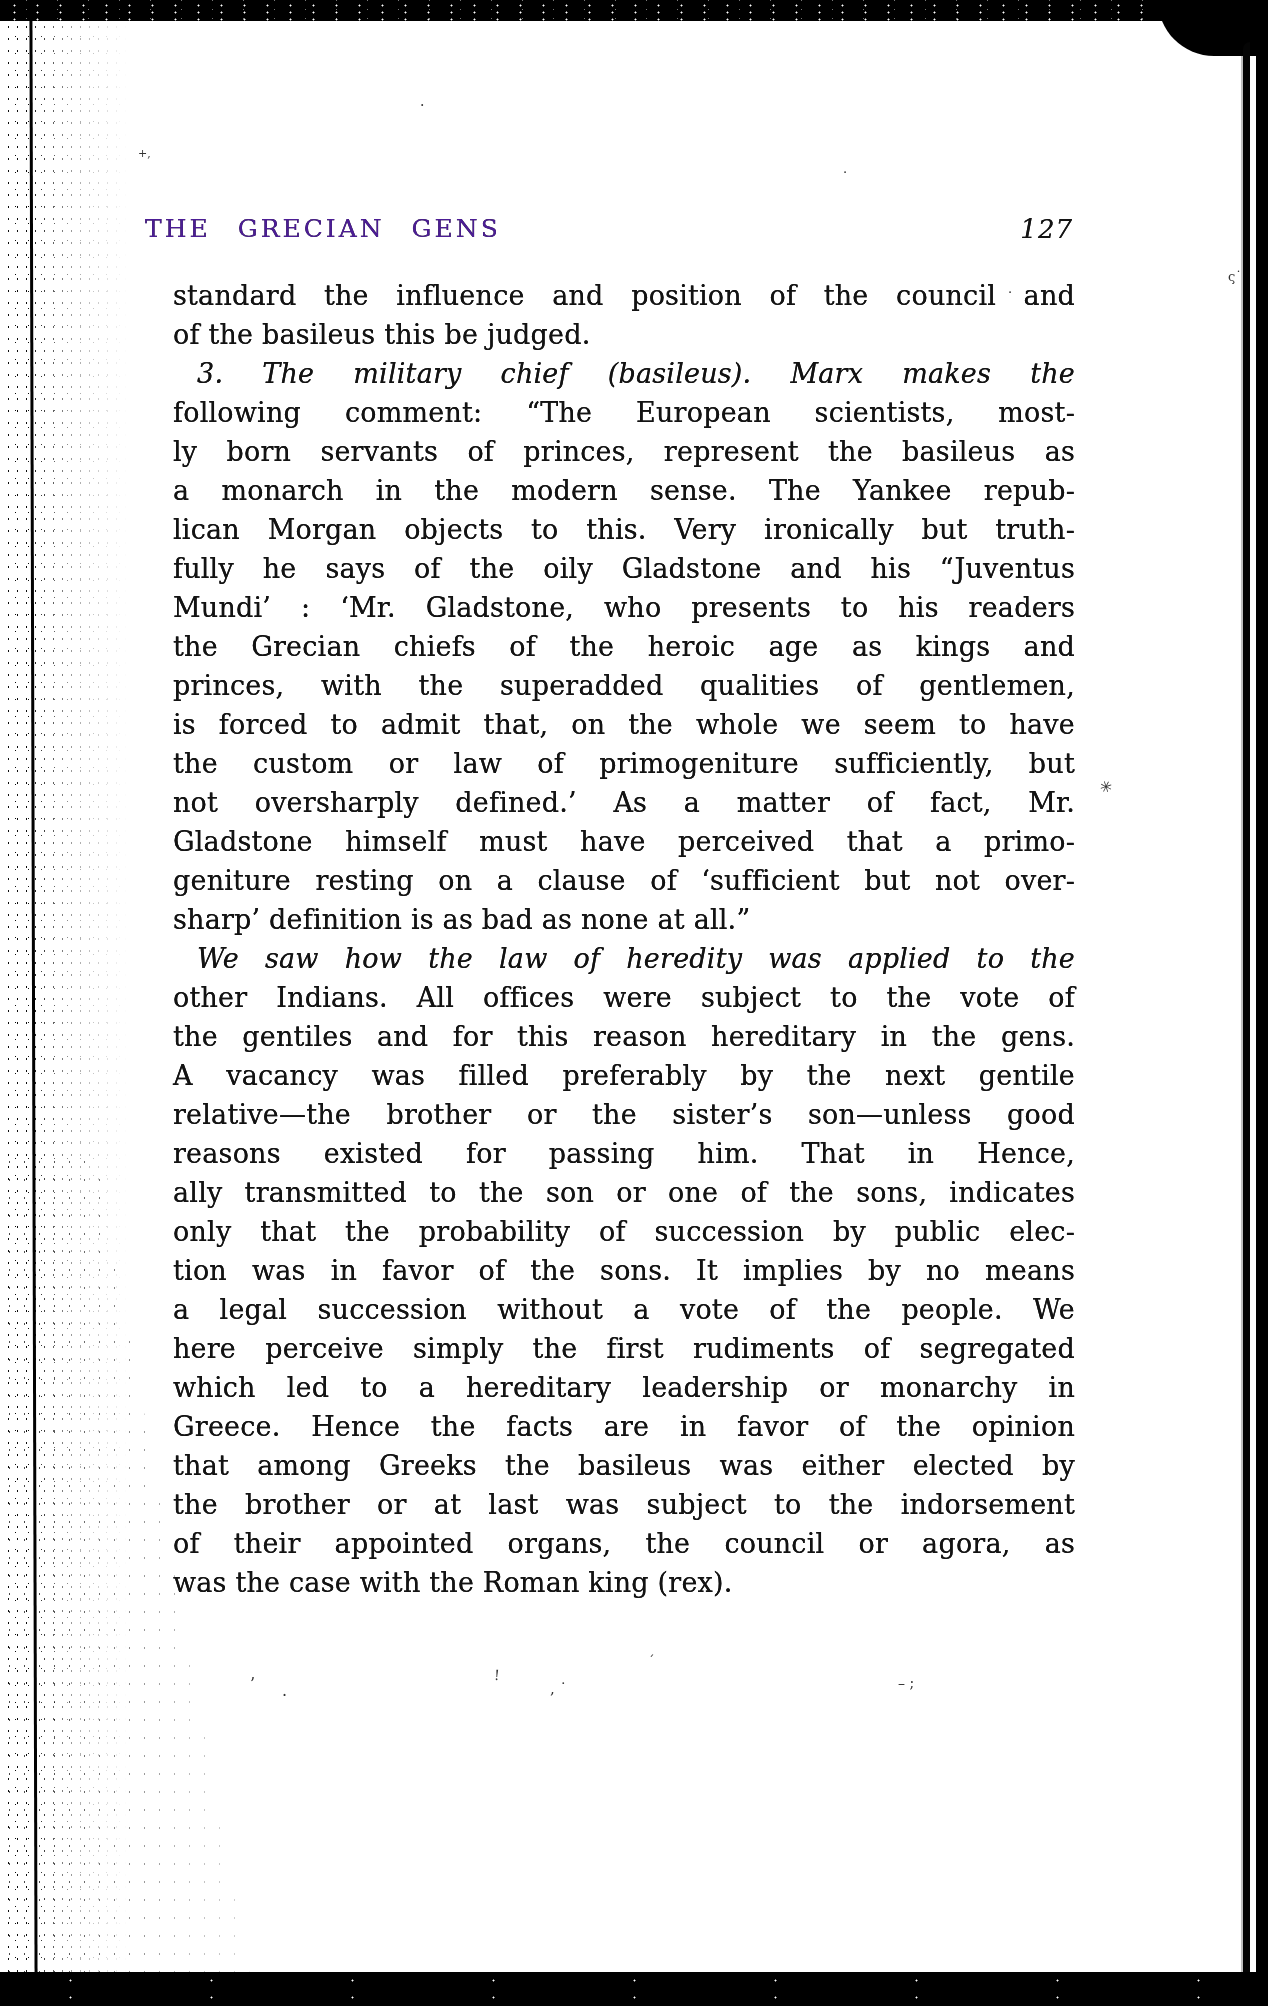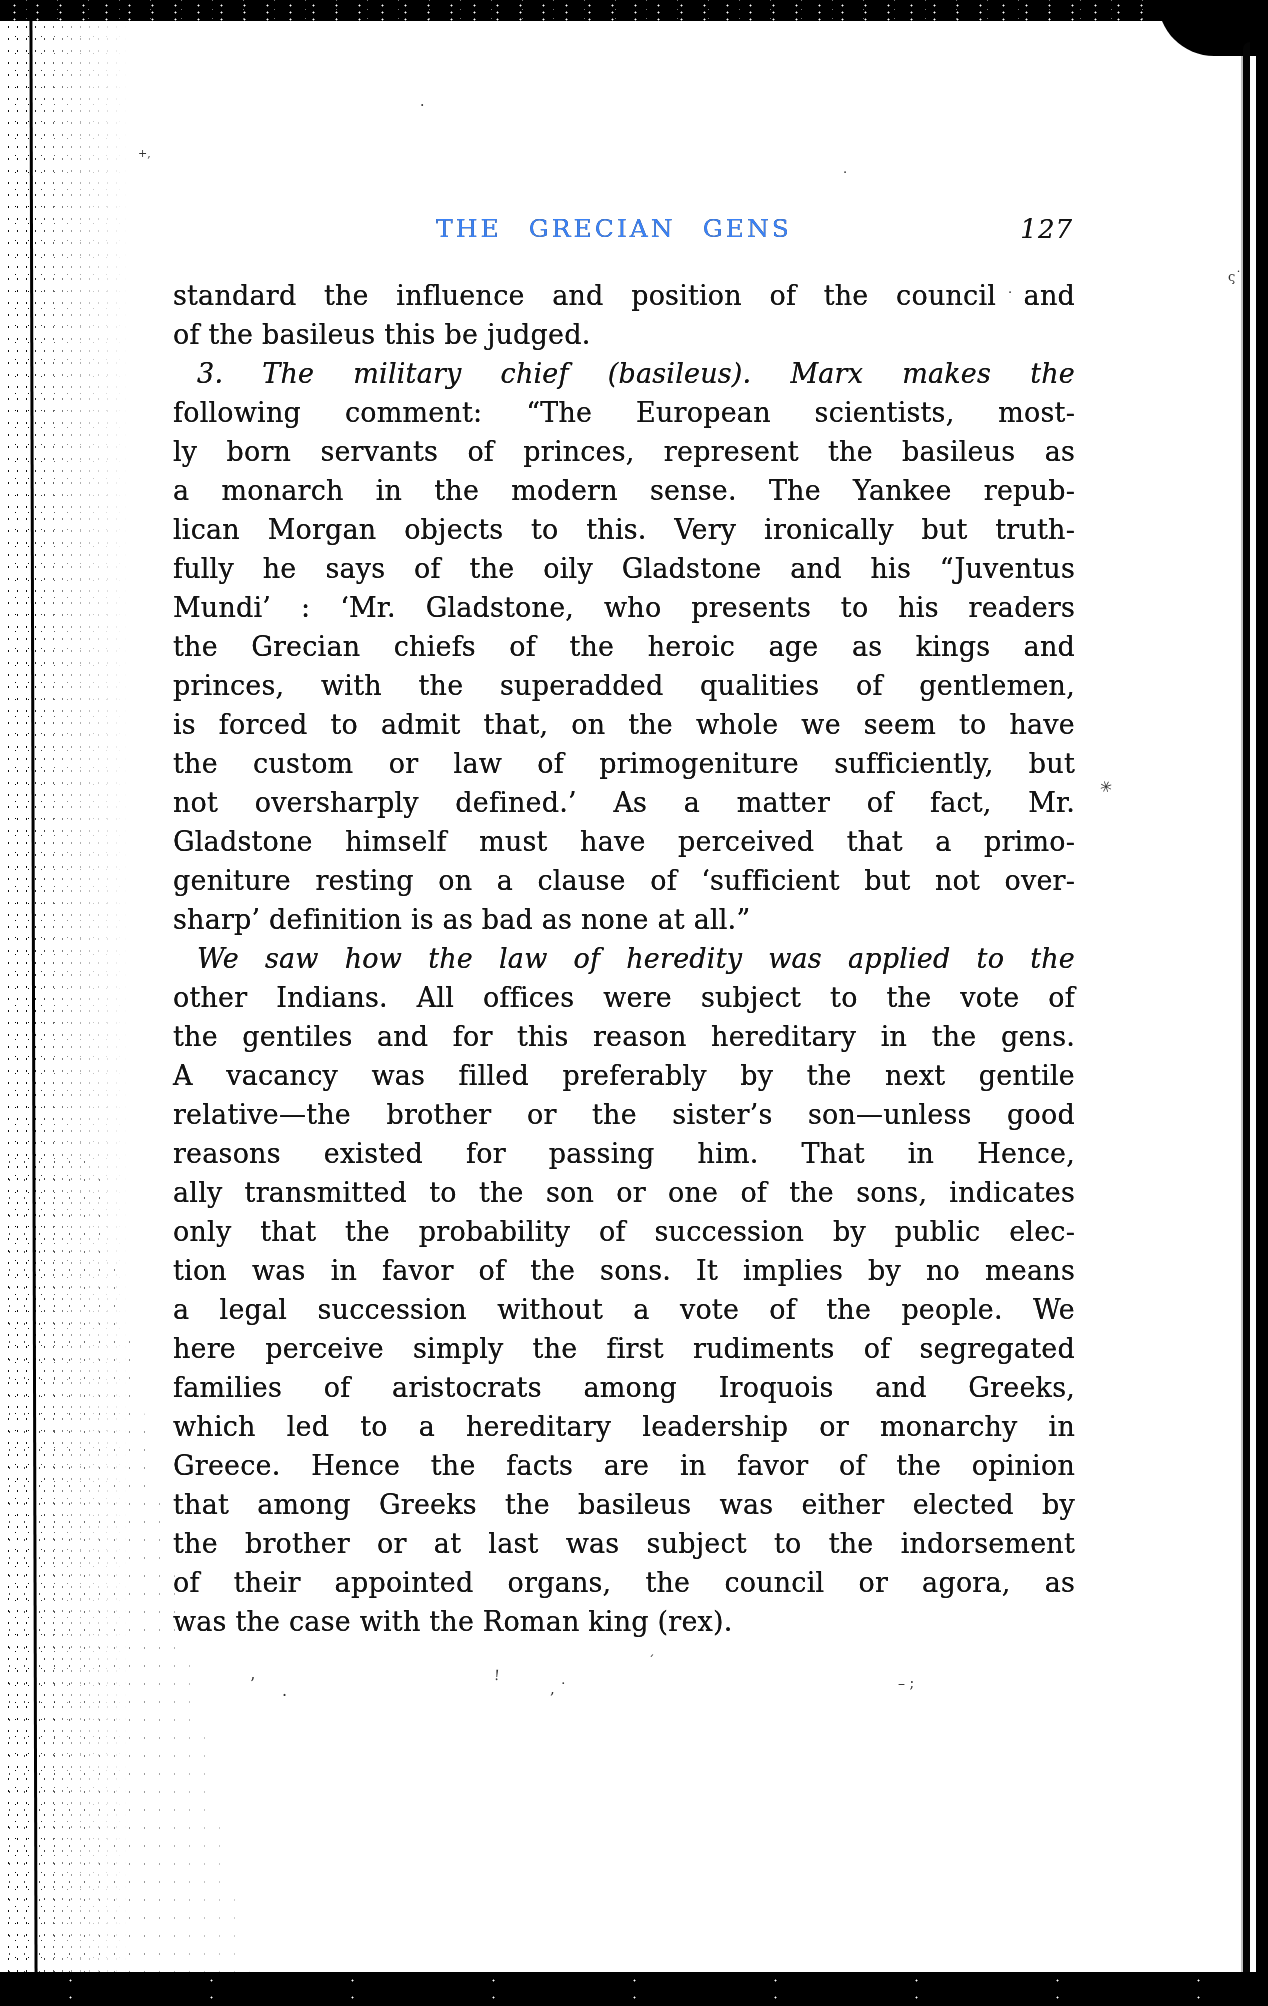--- a/index.html
+++ b/index.html
@@ -53,23 +53,23 @@
     background-size:15px 18px;background-position:2px 3px;
     clip-path:polygon(0 0,22% 0,58% 100%,100% 100%,100% 100%,0 100%);
     -webkit-mask-image:linear-gradient(to right,rgba(0,0,0,.7) 10%,rgba(0,0,0,.25) 45%,transparent 90%);
             mask-image:linear-gradient(to right,rgba(0,0,0,.7) 10%,rgba(0,0,0,.25) 45%,transparent 90%);
   }
   
   .header-row{
     position:absolute;left:145px;top:214px;width:930px;height:40px;
   }
   .page-title{
-    position:absolute;left:8px;right:0;text-align:center;
+    position:absolute;left:0;right:0;text-align:left;
     font-size:25px;letter-spacing:3px;word-spacing:16px;
-    color:#3b82f6;text-shadow:0 0 0.5px #222;
+    color:#4c1d95;text-shadow:0 0 0.5px #222;
   }
   .page-number{
     position:absolute;right:2px;top:0;
     font-size:26px;letter-spacing:1px;color:#141414;text-shadow:0 0 0.6px #222;
     font-style:italic;
     text-align:right;
   }
   .body-text{
     position:absolute;left:145px;top:276px;width:930px;
     font-size:27px;line-height:39px;letter-spacing:0.2px;
@@ -121,21 +121,20 @@
       <div class="line j">other Indians.  All offices were subject to the vote of</div>
       <div class="line j">the gentiles and for this reason hereditary in the gens.</div>
       <div class="line j">A vacancy was filled preferably by the next gentile</div>
       <div class="line j">relative—the brother or the sister’s son—unless good</div>
       <div class="line j">reasons existed for passing him.  That in Hence,</div>
       <div class="line j">ally transmitted to the son or one of the sons, indicates</div>
       <div class="line j">only that the probability of succession by public elec-</div>
       <div class="line j">tion was in favor of the sons.  It implies by no means</div>
       <div class="line j">a legal succession without a vote of the people.  We</div>
       <div class="line j">here perceive simply the first rudiments of segregated</div>
-      <div class="line j">families of aristocrats among Iroquois and Greeks,</div>
       <div class="line j">which led to a hereditary leadership or monarchy in</div>
       <div class="line j">Greece.  Hence the facts are in favor of the opinion</div>
       <div class="line j">that among Greeks the basileus was either elected by</div>
       <div class="line j">the brother or at last was subject to the indorsement</div>
       <div class="line j">of their appointed organs, the council or agora, as</div>
       <div class="line">was the case with the Roman king (rex).</div>
     </div>
 
 <span class="scan-mark" style="left: 1100px; top: 780px; font-size: 15px; transform: rotate(-18deg);">✳</span>
     <span class="scan-mark" style="left: 1228px; top: 270px; font-size: 13px;">ς˙</span>

